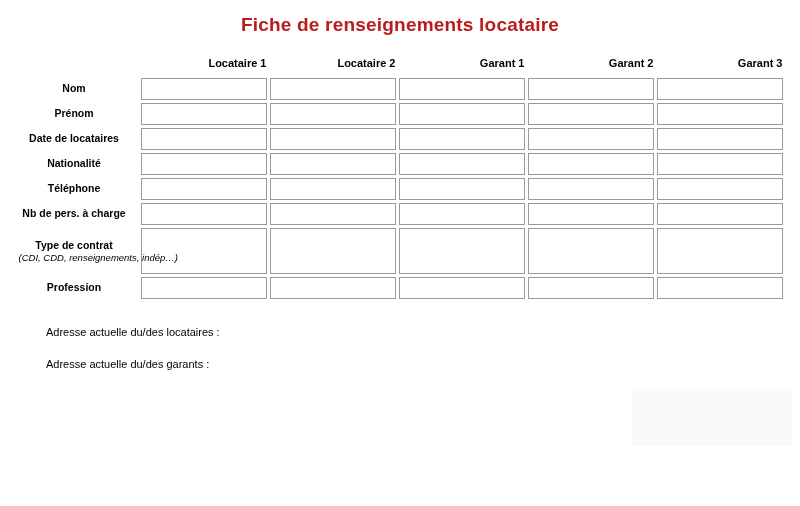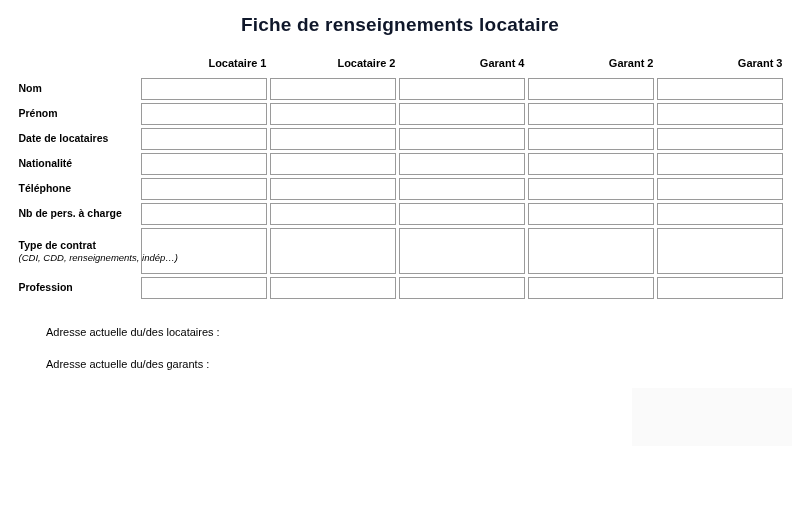--- a/index.html
+++ b/index.html
@@ -20,21 +20,21 @@
     height: 506px;
     box-sizing: border-box;
   }
   .doc-title {
     text-align: center;
     font-size: 19px;
     font-weight: bold;
     letter-spacing: 0.2px;
     margin: 14px 0 15px 0;
     padding: 0;
-    color: #0f172a;
+    color: #b91c1c;
   }
   table.form-table {
     border-collapse: separate;
     border-spacing: 3px 3px;
     margin: 16px auto 0 auto;
     width: 752px;
     table-layout: fixed;
   }
   table.form-table col.label-col { width: 120px; }
   table.form-table col.data-col { width: 126px; }
@@ -46,21 +46,21 @@
     padding: 2px 0 6px 0;
     color: #000;
     vertical-align: bottom;
   }
   th.corner {
     padding: 0;
   }
   td.row-label {
     font-size: 10.5px;
     font-weight: bold;
-    text-align: left;
+    text-align: center;
     padding-right: 8px;
     vertical-align: middle;
     line-height: 1.25;
     white-space: nowrap;
   }
   td.row-label .sub {
     display: block;
     font-size: 9.5px;
     font-weight: normal;
     font-style: italic;
@@ -108,21 +108,21 @@
       <col class="data-col">
       <col class="data-col">
       <col class="data-col">
       <col class="data-col">
     </colgroup>
     <thead>
       <tr>
         <th class="corner"></th>
         <th class="col-head">Locataire 1</th>
         <th class="col-head">Locataire 2</th>
-        <th class="col-head">Garant 4</th>
+        <th class="col-head">Garant 1</th>
         <th class="col-head">Garant 2</th>
         <th class="col-head">Garant 3</th>
       </tr>
     </thead>
     <tbody>
 
       <tr>
         <td class="row-label"><span>Nom</span></td>
         <td class="cell"></td>
         <td class="cell"></td>

